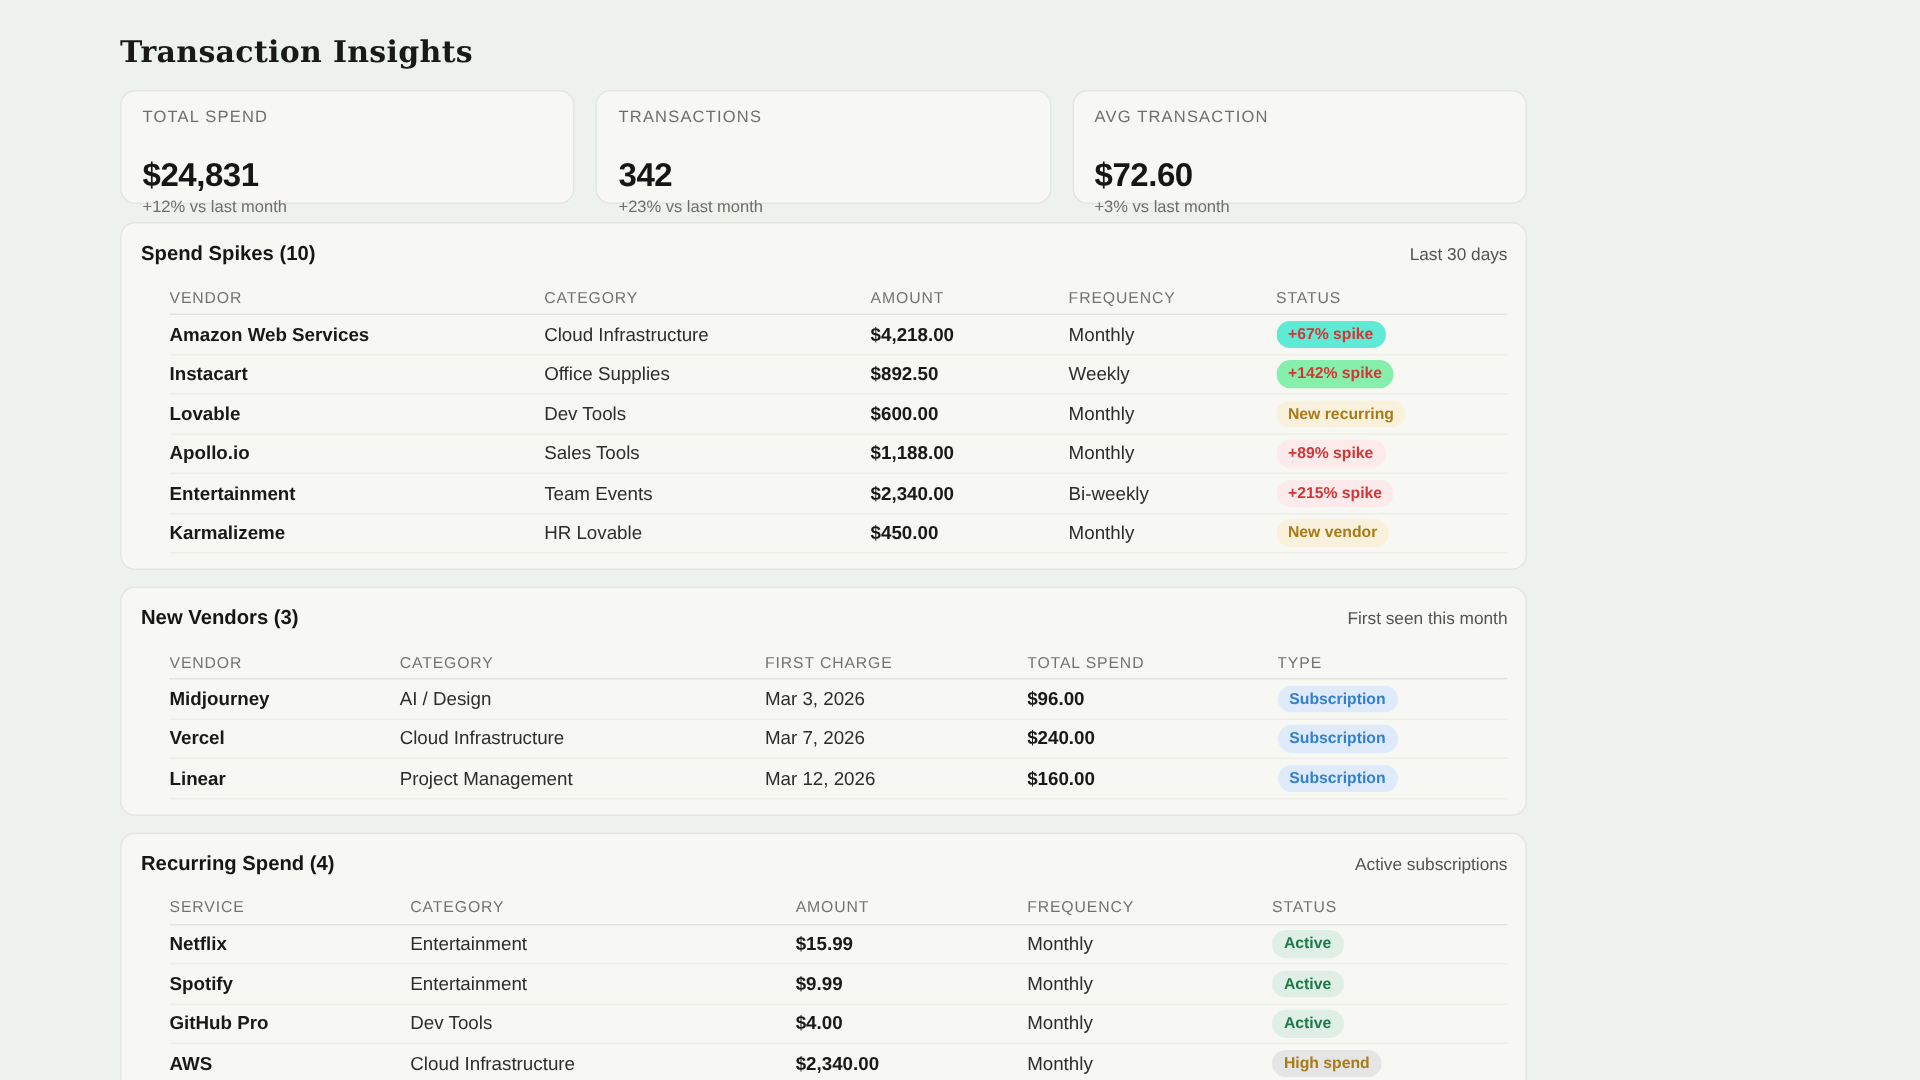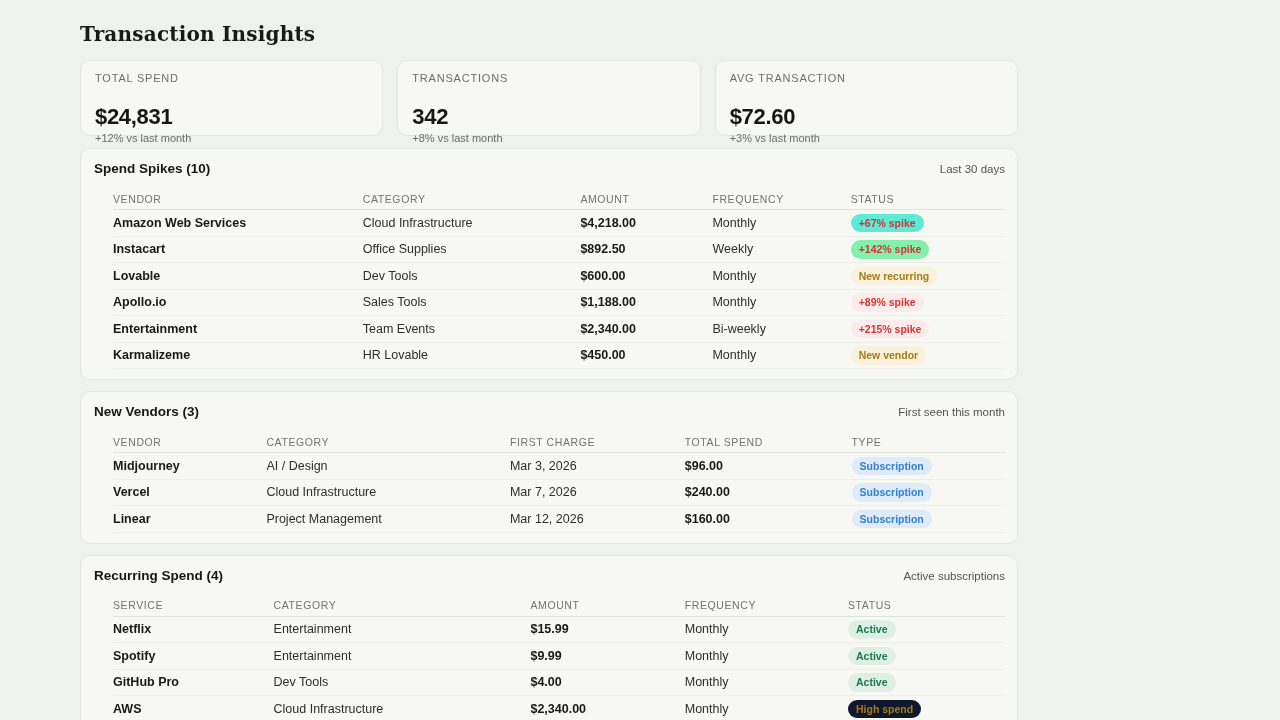--- a/index.html
+++ b/index.html
@@ -117,21 +117,21 @@
 
   <div class="stats">
     <div class="stat-card">
       <div class="stat-label">TOTAL SPEND</div>
       <div class="stat-value">$24,831</div>
       <div class="stat-trend">+12% vs last month</div>
     </div>
     <div class="stat-card">
       <div class="stat-label">TRANSACTIONS</div>
       <div class="stat-value">342</div>
-      <div class="stat-trend">+8% vs last month</div>
+      <div class="stat-trend">+23% vs last month</div>
     </div>
     <div class="stat-card">
       <div class="stat-label">AVG TRANSACTION</div>
       <div class="stat-value">$72.60</div>
       <div class="stat-trend">+3% vs last month</div>
     </div>
   </div>
 
   <div>
       <section class="panel">
@@ -259,18 +259,18 @@
             <div class="td" style="width: 28.8%;">Dev Tools</div>
             <div class="td cell-bold" style="width: 17.3%;">$4.00</div>
             <div class="td" style="width: 18.3%;">Monthly</div>
             <div class="td" style="width: 17.5%;"><span class="badge" style="background: rgb(224, 239, 229); color: rgb(27, 122, 71);">Active</span></div>
           </div>
           <div class="tr">
             <div class="td cell-bold" style="width: 18%;">AWS</div>
             <div class="td" style="width: 28.8%;">Cloud Infrastructure</div>
             <div class="td cell-bold" style="width: 17.3%;">$2,340.00</div>
             <div class="td" style="width: 18.3%;">Monthly</div>
-            <div class="td" style="width: 17.5%;"><span class="badge" style="background: #0f172a; color: rgb(168, 122, 24);">High spend</span></div>
+            <div class="td" style="width: 17.5%;"><span class="badge" style="background: #e5e5e5; color: rgb(168, 122, 24);">High spend</span></div>
           </div>
         </div>
       </section>
     </div>
 </div>
 
 </body></html>

